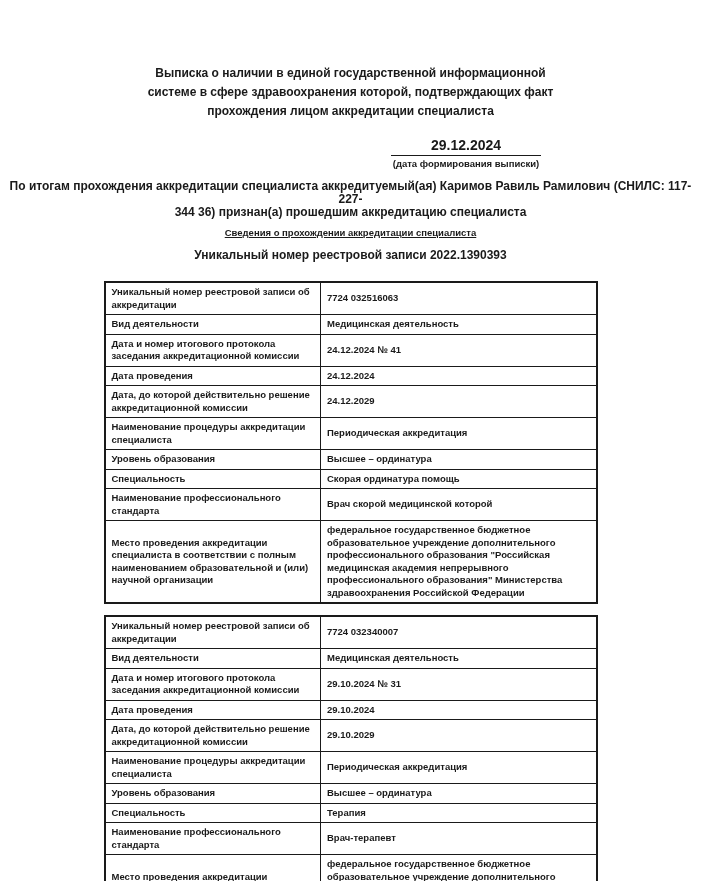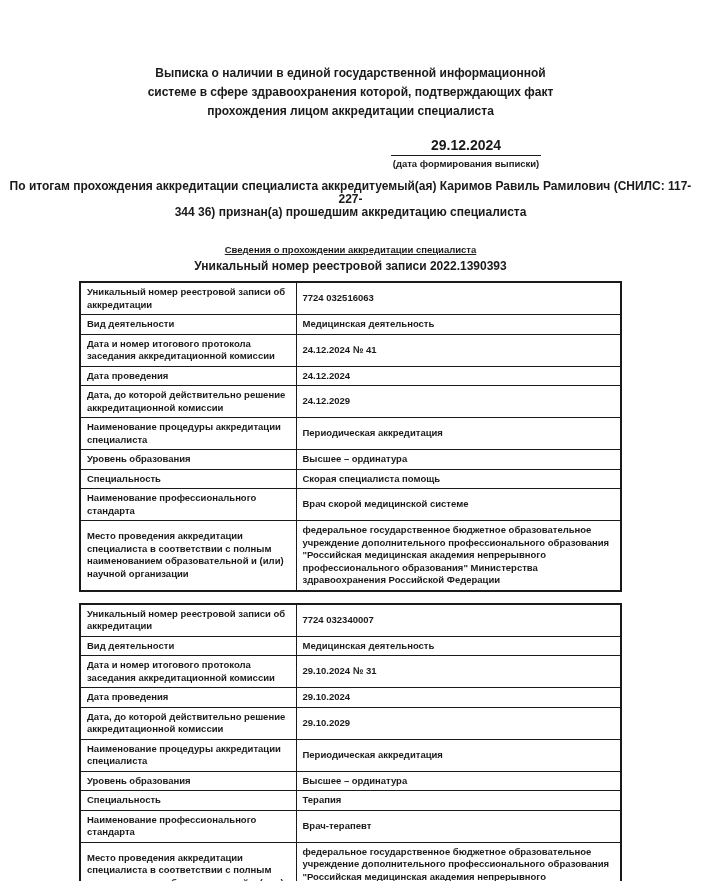--- a/index.html
+++ b/index.html
@@ -40,35 +40,35 @@
   }
 
   .intro{
     margin-top:11px;
     text-align:center;
     font-size:12px;
     line-height:13px;
   }
 
   .section-heading{
-    margin-top:25px;
+    margin-top:8px;
     text-align:center;
     font-size:9.5px;
     text-decoration:underline;
   }
 
   .record-heading{
-    margin-top:4px;
+    margin-top:10px;
     text-align:center;
     font-size:12px;
   }
 
   table.acc-table{
-    width:543px;
-    margin:8px auto 0 auto;
+    width:494px;
+    margin:19px auto 0 auto;
     border-collapse:collapse;
     border:2px solid var(--border);
     table-layout:fixed;
   }
   table.acc-table + table.acc-table{
     margin-top:11px;
   }
   table.acc-table td{
     border:1px solid var(--border);
     font-size:9.5px;
@@ -130,25 +130,25 @@
         <tr>
           <td class="label-cell">Наименование процедуры аккредитации специалиста</td>
           <td class="value-cell">Периодическая аккредитация</td>
         </tr>
         <tr>
           <td class="label-cell">Уровень образования</td>
           <td class="value-cell">Высшее – ординатура</td>
         </tr>
         <tr>
           <td class="label-cell">Специальность</td>
-          <td class="value-cell">Скорая специалиста помощь</td>
+          <td class="value-cell">Скорая ординатура помощь</td>
         </tr>
         <tr>
           <td class="label-cell">Наименование профессионального стандарта</td>
-          <td class="value-cell">Врач скорой медицинской системе</td>
+          <td class="value-cell">Врач скорой медицинской которой</td>
         </tr>
         <tr>
           <td class="label-cell">Место проведения аккредитации специалиста в соответствии с полным наименованием образовательной и (или) научной организации</td>
           <td class="value-cell">федеральное государственное бюджетное образовательное учреждение дополнительного профессионального образования "Российская медицинская академия непрерывного профессионального образования" Министерства здравоохранения Российской Федерации</td>
         </tr>
       </tbody>
   </table>
 
   <table class="acc-table">
     <tbody>

